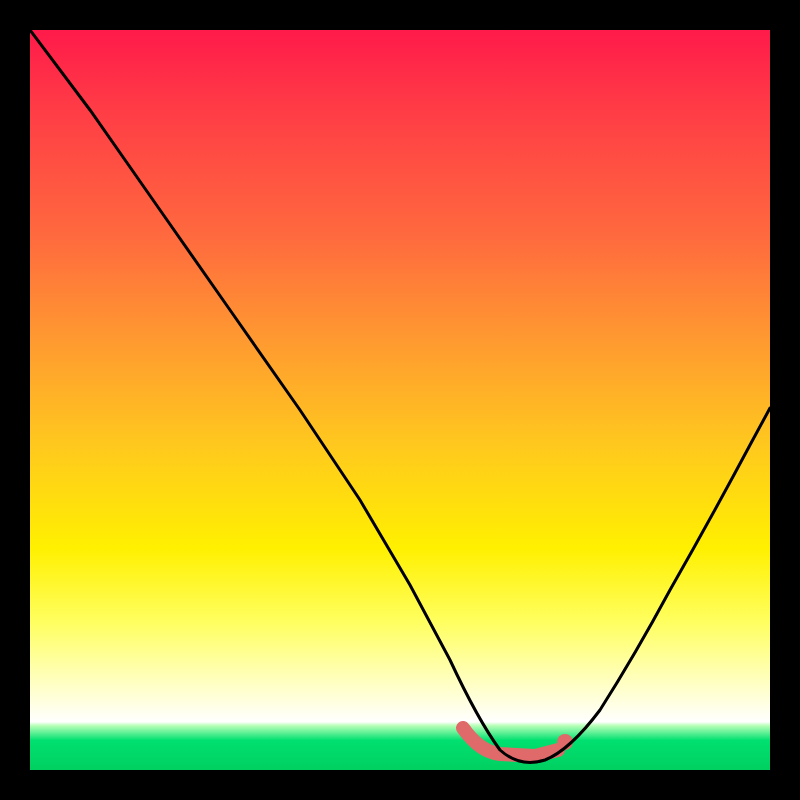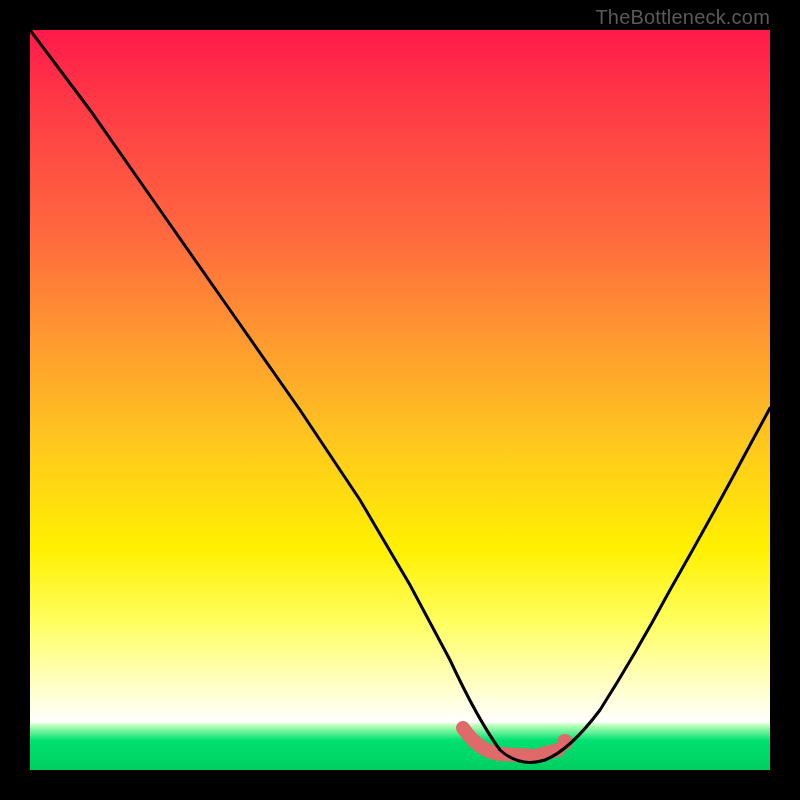--- a/index.html
+++ b/index.html
@@ -68,21 +68,20 @@
     stroke-linecap: round;
   }
   .curve .marker-dot {
     fill: #e06a6a;
   }
 </style>
 </head>
 <body>
 
 <div class="frame">
-  <div class="watermark">TheBottleneck.com</div>
 
   <div class="plot-area">
     <svg class="curve" viewBox="0 0 740 740" preserveAspectRatio="none">
 
       <path class="marker-path" d="M 433 698
                Q 450 722 470 724
                L 505 726
                L 528 720"></path>
       <circle class="marker-dot" cx="535" cy="712" r="8"></circle>
 

